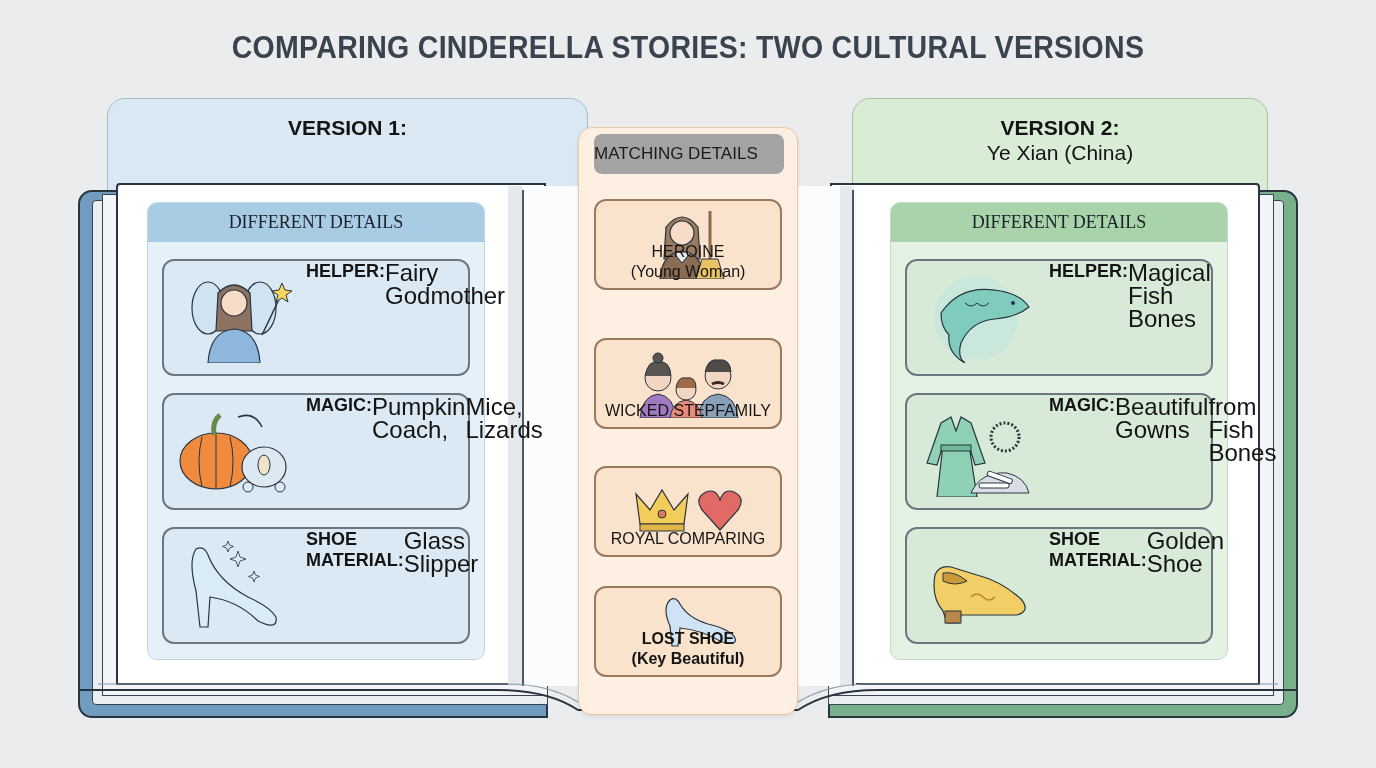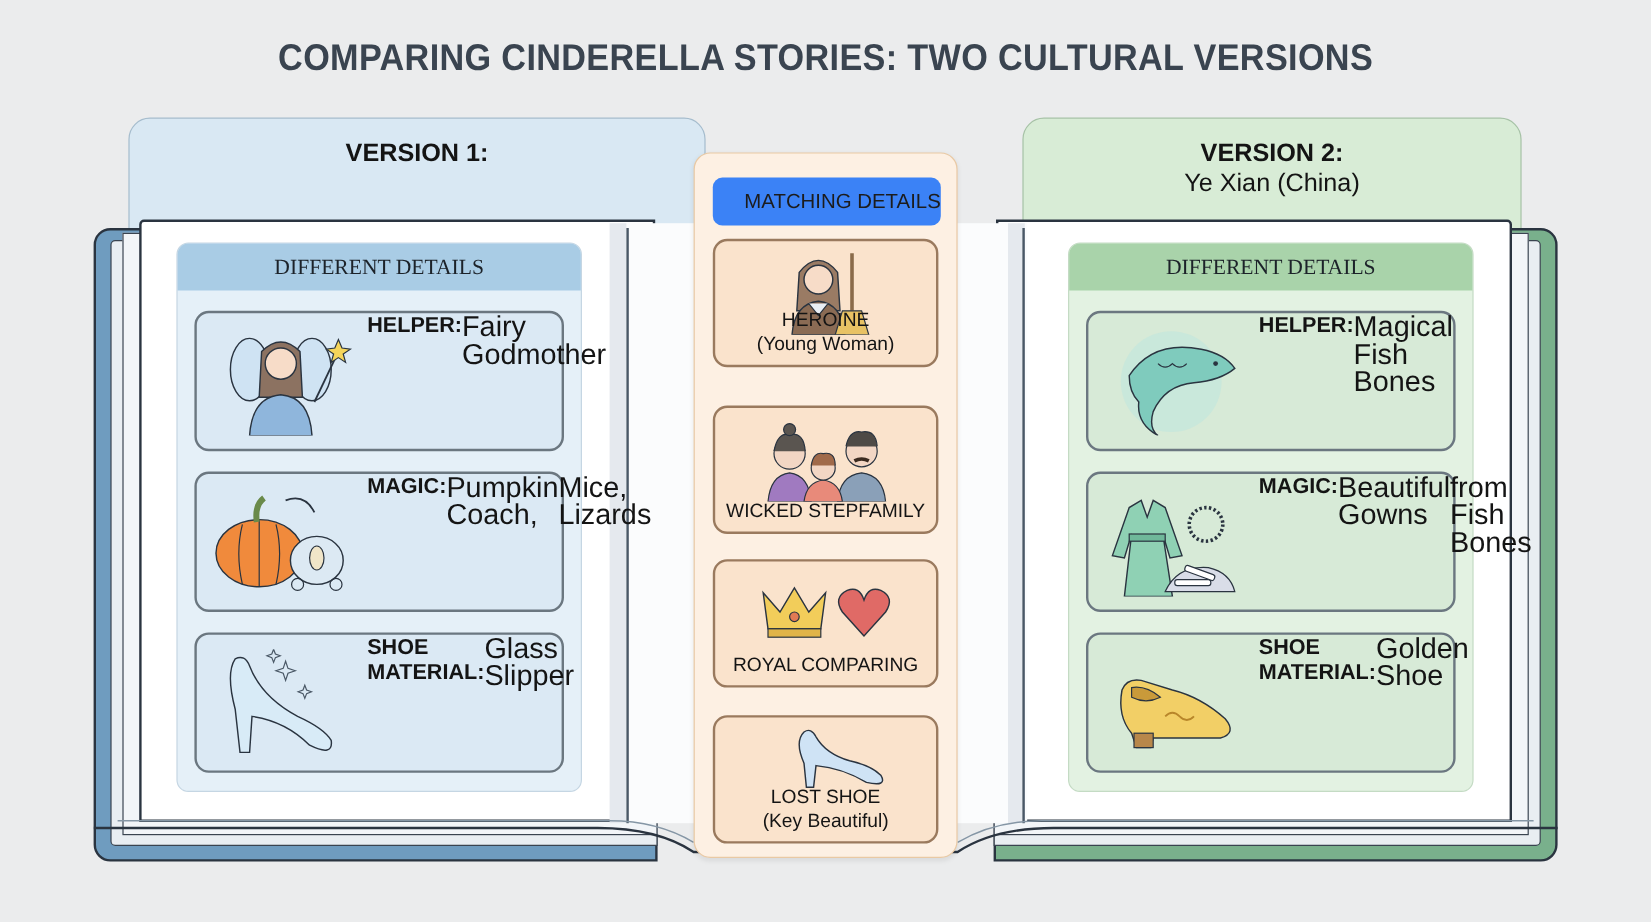--- a/index.html
+++ b/index.html
@@ -74,26 +74,26 @@
   .card .lbl { font-size: 18px; font-weight: bold; color: #141414; }
   .card .val { font-size: 24px; color: #141414; line-height: 23px; }
 
   
   .match {
     position: absolute; left: 578px; top: 127px; width: 220px; height: 588px;
     background: #fdf0e3; border: 1.5px solid #e9c9a4; border-radius: 14px;
     box-shadow: 0 2px 4px rgba(0,0,0,0.08);
   }
   .match-head {
-    position: absolute; left: 15px; top: 20px; width: 190px; height: 40px;
-    background: #3b82f6; border-radius: 8px; text-align: right;
+    position: absolute; left: 15px; top: 6px; width: 190px; height: 40px;
+    background: #a3a3a3; border-radius: 8px; text-align: left;
     line-height: 40px; font-size: 17px; color: #1c1c1c;
   }
   .mcard {
-    position: absolute; left: 15px; width: 188px; height: 107px;
+    position: absolute; left: 15px; width: 188px; height: 91px;
     background: #fae3cc; border: 2px solid #9a7a5e; border-radius: 12px;
     text-align: center;
   }
   .mcard .mico { position: absolute; left: 0; top: 6px; width: 184px; height: 72px; }
   .mcard .mtxt { position: absolute; left: 0; bottom: 6px; width: 184px; font-size: 16px; line-height: 20px; color: #141414; }
 </style>
 </head>
 <body>
 
 <div class="title">COMPARING CINDERELLA STORIES: TWO CULTURAL VERSIONS</div>
@@ -286,21 +286,21 @@
         <rect x="44" y="50" width="44" height="7" fill="#e0b448" stroke="#2a3440"></rect>
         <circle cx="66" cy="40" r="4" fill="#e07a54" stroke="#2a3440"></circle>
         <path d="M124 56 L106 36 Q98 24 110 18 Q120 14 124 26 Q128 14 138 18 Q150 24 142 36 Z" fill="#e06a66" stroke="#2a3440" stroke-width="1.2"></path>
       </svg>
     </div>
     <div class="mtxt">
       <div>ROYAL COMPARING</div>
     </div>
   </div>
 
-  <div class="mcard" style="top:468px;">
+  <div class="mcard" style="top:458px;font-weight:bold;">
     <div class="mico">
       <svg width="184" height="72" viewBox="0 0 184 72">
         <path d="M74 6 Q66 14 74 32 L76 52 L82 52 L84 34 Q106 36 126 48 Q144 52 138 42 Q130 34 112 30 Q92 24 84 10 Q80 2 74 6 Z" fill="#cfe3f5" stroke="#2a3440" stroke-width="1.2"></path>
       </svg>
     </div>
     <div class="mtxt">
       <div>LOST SHOE</div>
       <div>(Key Beautiful)</div>
     </div>
   </div>

